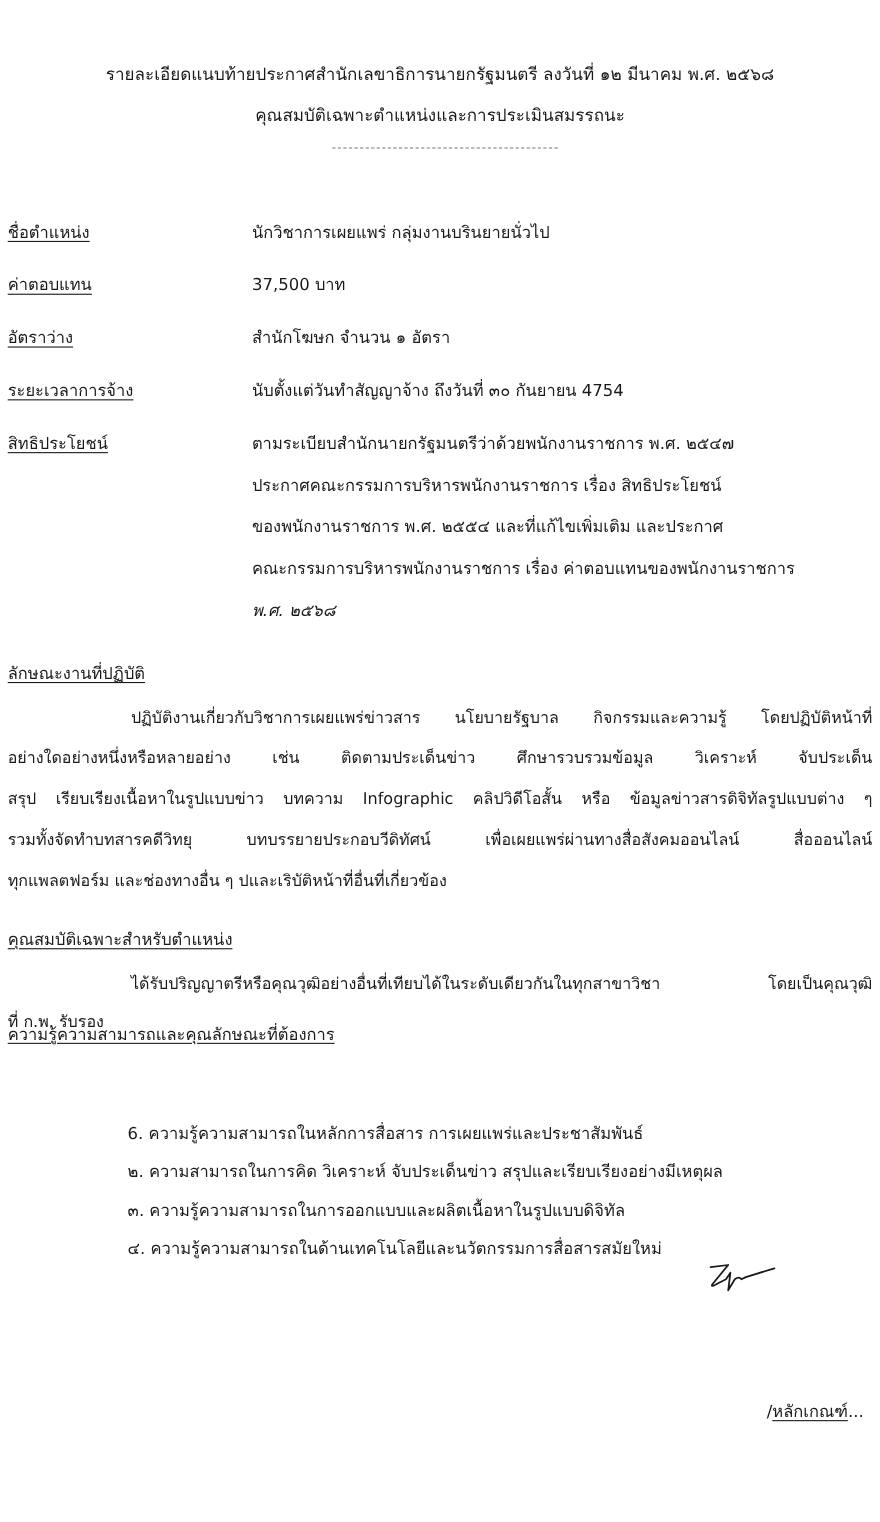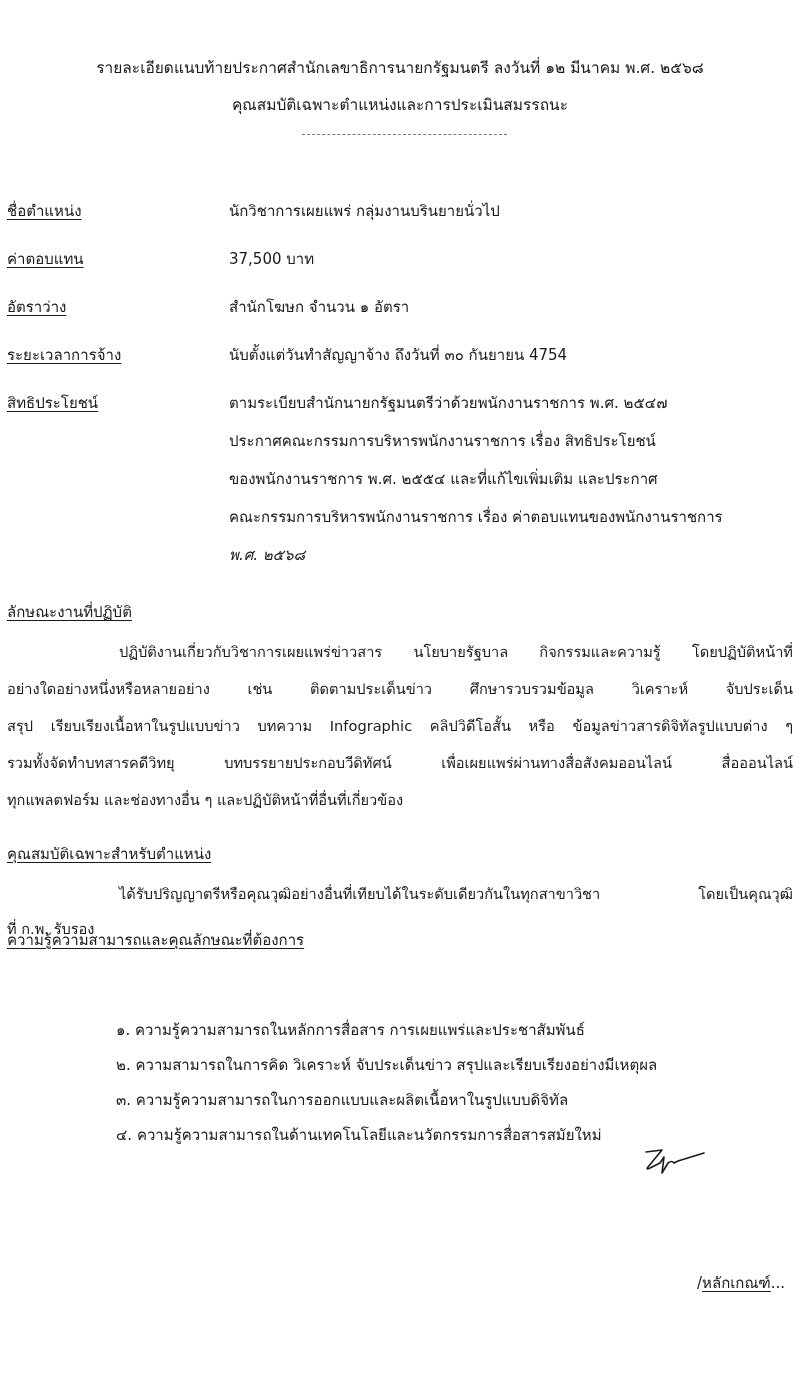--- a/index.html
+++ b/index.html
@@ -93,28 +93,28 @@
 <div class="abs val" style="top:429px;">ประกาศคณะกรรมการบริหารพนักงานราชการ เรื่อง สิทธิประโยชน์</div>
 <div class="abs val" style="top:467px;">ของพนักงานราชการ พ.ศ. ๒๕๕๔ และที่แก้ไขเพิ่มเติม และประกาศ</div>
 <div class="abs val" style="top:505px;">คณะกรรมการบริหารพนักงานราชการ เรื่อง ค่าตอบแทนของพนักงานราชการ</div>
 <div class="abs val" style="top:543px;font-style:italic;">พ.ศ. ๒๕๖๘</div>
 
 <div class="abs sec" style="top:600px;">ลักษณะงานที่ปฏิบัติ</div>
 <div class="para-line" style="top:640px; padding-left:112px; width:674px;">ปฏิบัติงานเกี่ยวกับวิชาการเผยแพร่ข่าวสาร นโยบายรัฐบาล กิจกรรมและความรู้ โดยปฏิบัติหน้าที่</div>
 <div class="para-line" style="top:677px;">อย่างใดอย่างหนึ่งหรือหลายอย่าง เช่น ติดตามประเด็นข่าว ศึกษารวบรวมข้อมูล วิเคราะห์ จับประเด็น</div>
 <div class="para-line" style="top:714px;">สรุป เรียบเรียงเนื้อหาในรูปแบบข่าว บทความ Infographic คลิปวิดีโอสั้น หรือ ข้อมูลข่าวสารดิจิทัลรูปแบบต่าง ๆ</div>
 <div class="para-line" style="top:751px;">รวมทั้งจัดทำบทสารคดีวิทยุ บทบรรยายประกอบวีดิทัศน์ เพื่อเผยแพร่ผ่านทางสื่อสังคมออนไลน์ สื่อออนไลน์</div>
-<div class="para-line last" style="top:788px;">ทุกแพลตฟอร์ม และช่องทางอื่น ๆ และปฏิบัติหน้าที่อื่นที่เกี่ยวข้อง</div>
+<div class="para-line last" style="top:788px;">ทุกแพลตฟอร์ม และช่องทางอื่น ๆ ปและเริบัติหน้าที่อื่นที่เกี่ยวข้อง</div>
 
 <div class="abs sec" style="top:842px;">คุณสมบัติเฉพาะสำหรับตำแหน่ง</div>
 <div class="para-line" style="top:882px; padding-left:112px; width:674px;">ได้รับปริญญาตรีหรือคุณวุฒิอย่างอื่นที่เทียบได้ในระดับเดียวกันในทุกสาขาวิชา โดยเป็นคุณวุฒิ</div>
 <div class="para-line last" style="top:917px;">ที่ ก.พ. รับรอง</div>
 
 <div class="abs sec" style="top:928px;">ความรู้ความสามารถและคุณลักษณะที่ต้องการ</div>
-<div class="abs list-item" style="top:1018px;">๑. ความรู้ความสามารถในหลักการสื่อสาร การเผยแพร่และประชาสัมพันธ์</div>
+<div class="abs list-item" style="top:1018px;">6. ความรู้ความสามารถในหลักการสื่อสาร การเผยแพร่และประชาสัมพันธ์</div>
 <div class="abs list-item" style="top:1053px;">๒. ความสามารถในการคิด วิเคราะห์ จับประเด็นข่าว สรุปและเรียบเรียงอย่างมีเหตุผล</div>
 <div class="abs list-item" style="top:1088px;">๓. ความรู้ความสามารถในการออกแบบและผลิตเนื้อหาในรูปแบบดิจิทัล</div>
 <div class="abs list-item" style="top:1123px;">๔. ความรู้ความสามารถในด้านเทคโนโลยีและนวัตกรรมการสื่อสารสมัยใหม่</div>
 
 <svg class="signature" viewBox="0 0 65 30">
   <path d="M4 7 L20 5 L6 22 Q3 26 10 22 L18 18 L22 12 L20 28 L26 18 Q30 15 32 18 L36 16 L62 8" fill="none" stroke="#1a1a1a" stroke-width="1.6" stroke-linecap="round" stroke-linejoin="round"></path>
 </svg>
 
 <div class="abs footer" style="top:1271px;">
   <span>/</span><span class="u">หลักเกณฑ์</span><span>...</span>

